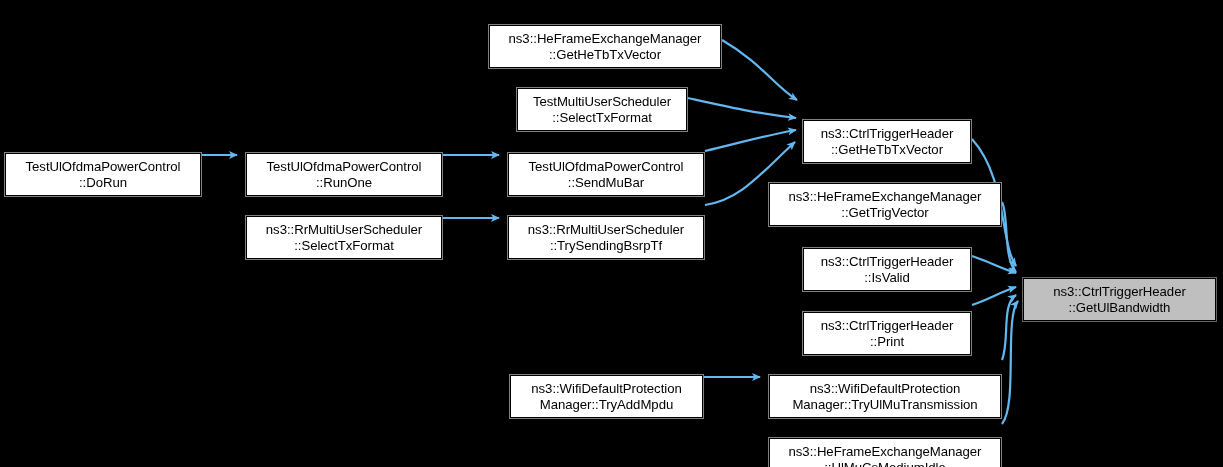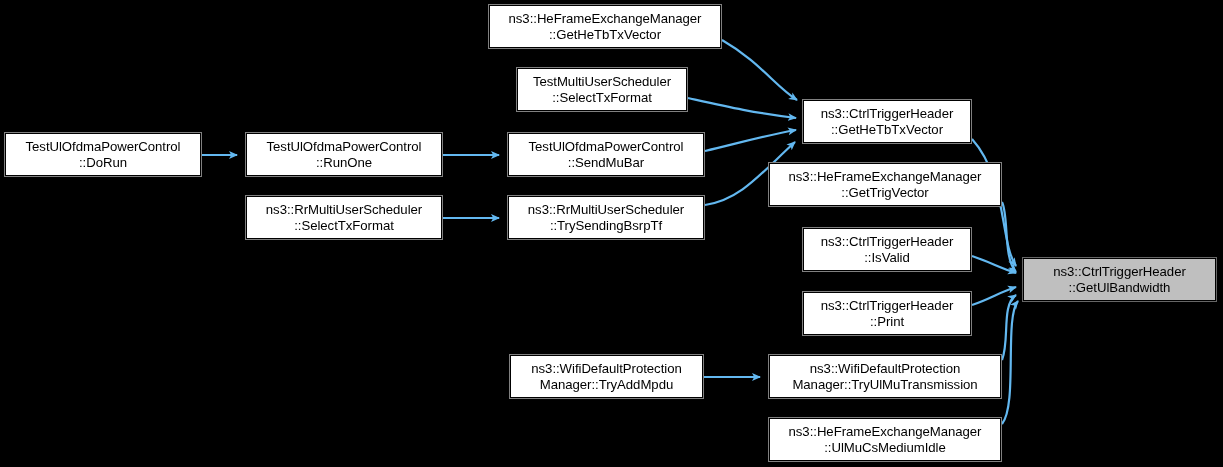--- a/index.html
+++ b/index.html
@@ -31,20 +31,21 @@
     justify-content: center;
     text-align: center;
     background: #FFFFFF;
     border: 1px solid #000000;
     outline: 1px solid #808080;
     color: #000000;
     font-size: 13.2px;
     line-height: 15.6px;
     letter-spacing: -0.05px;
     z-index: 5;
+    margin-top: 20px;
   }
   .node.highlight {
     background: #BFBFBF;
     border: 1px solid #000000;
     outline: 1px solid #666666;
   }
   .node .label {
     padding: 0 4px;
     white-space: pre-line;
     display: block;

